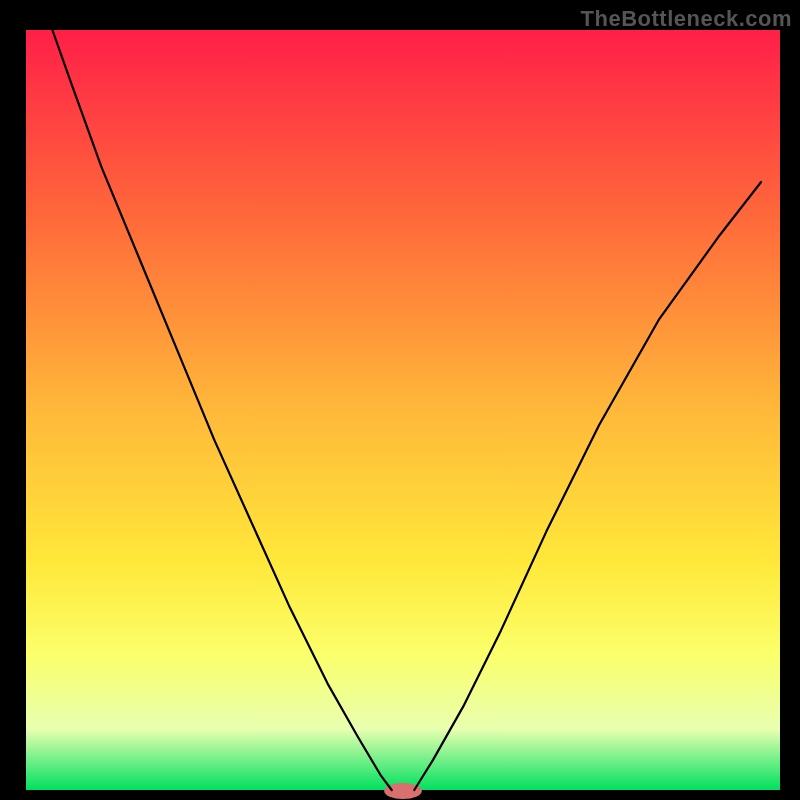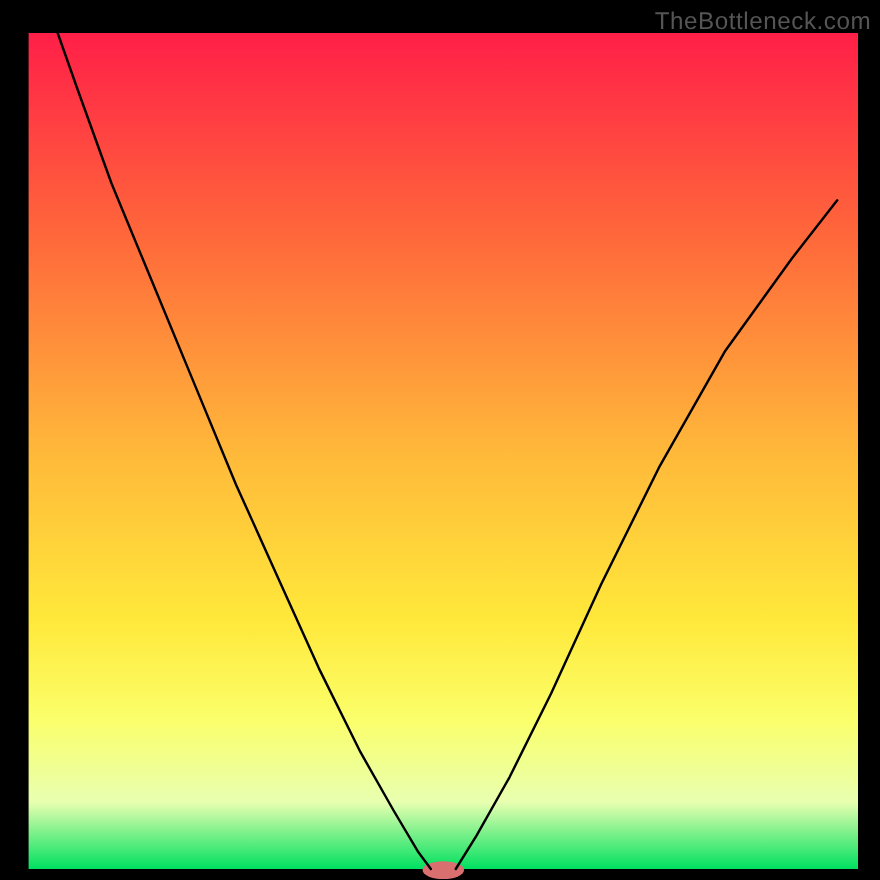--- a/index.html
+++ b/index.html
@@ -17,21 +17,21 @@
     left: 0;
     width: 800px;
     height: 800px;
   }
   .watermark {
     position: absolute;
     top: 6px;
     right: 8px;
     color: #555;
     font-size: 22px;
-    font-weight: normal;
+    font-weight: bold;
     letter-spacing: 0.5px;
   }
 </style>
 </head>
 <body>
 
 <div class="chart-frame">
   <svg id="chart-svg" width="800" height="800" viewBox="0 0 800 800">
       <defs>
         <linearGradient id="bg-grad" x1="0" y1="0" x2="0" y2="1">

